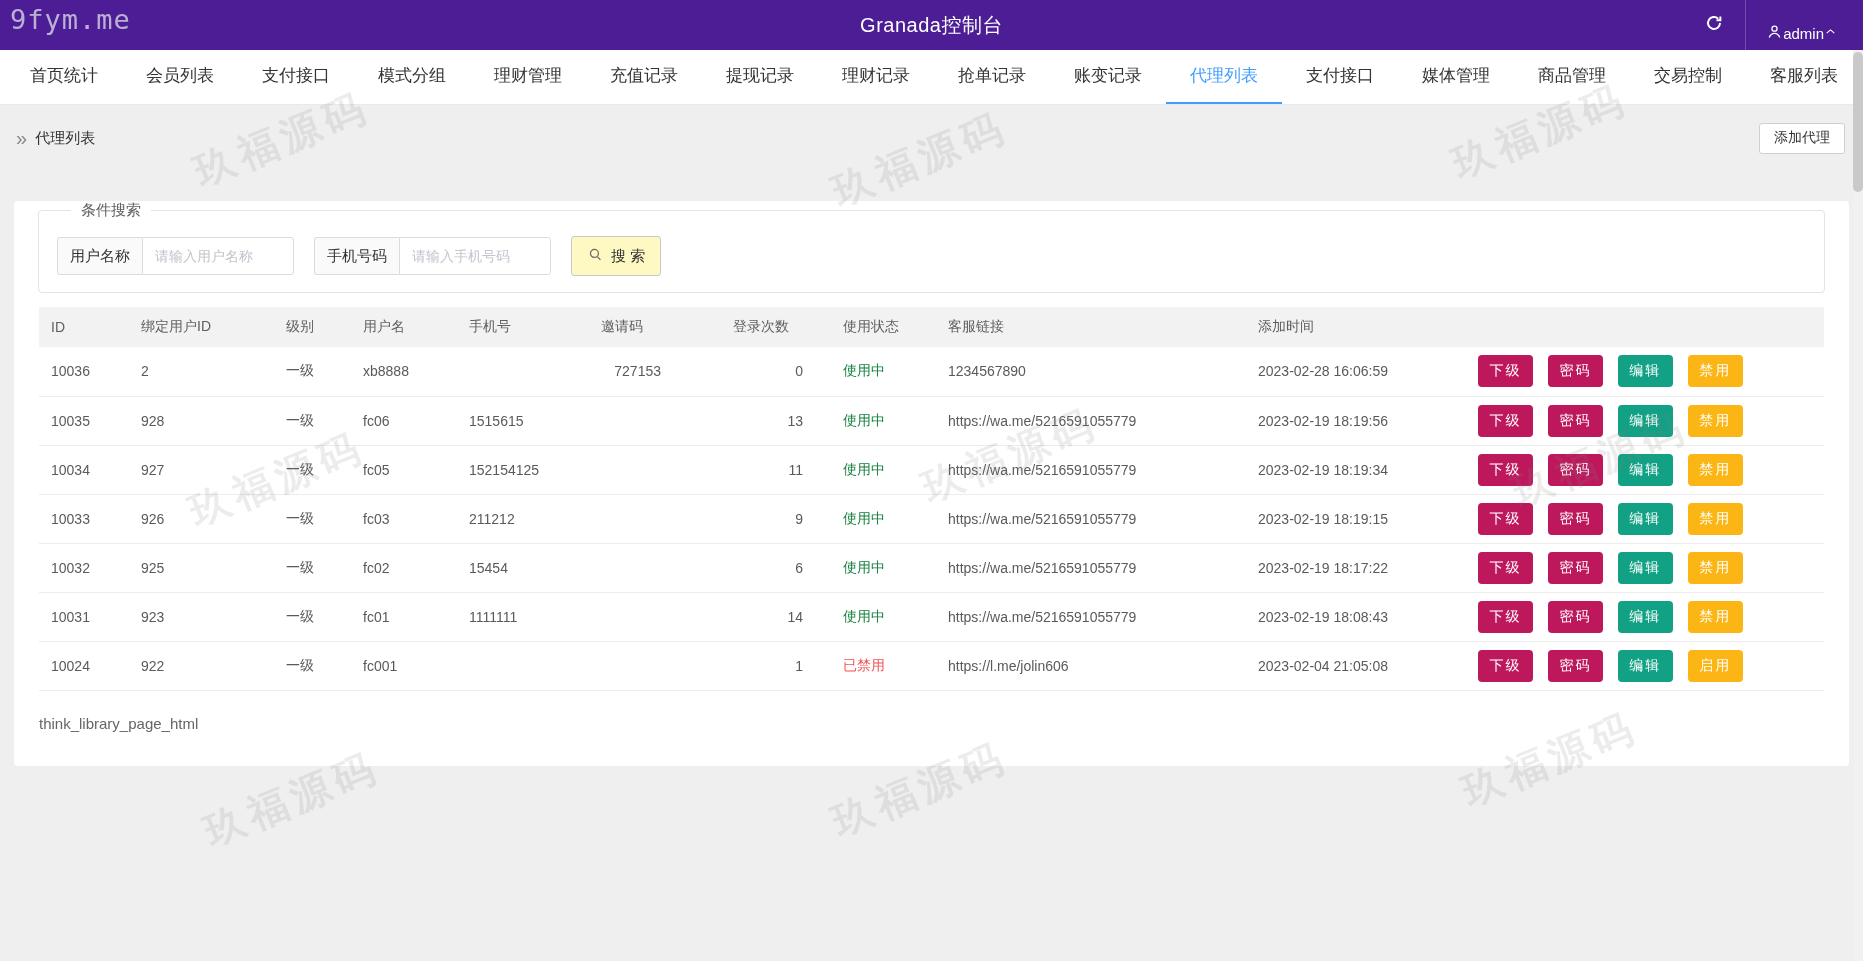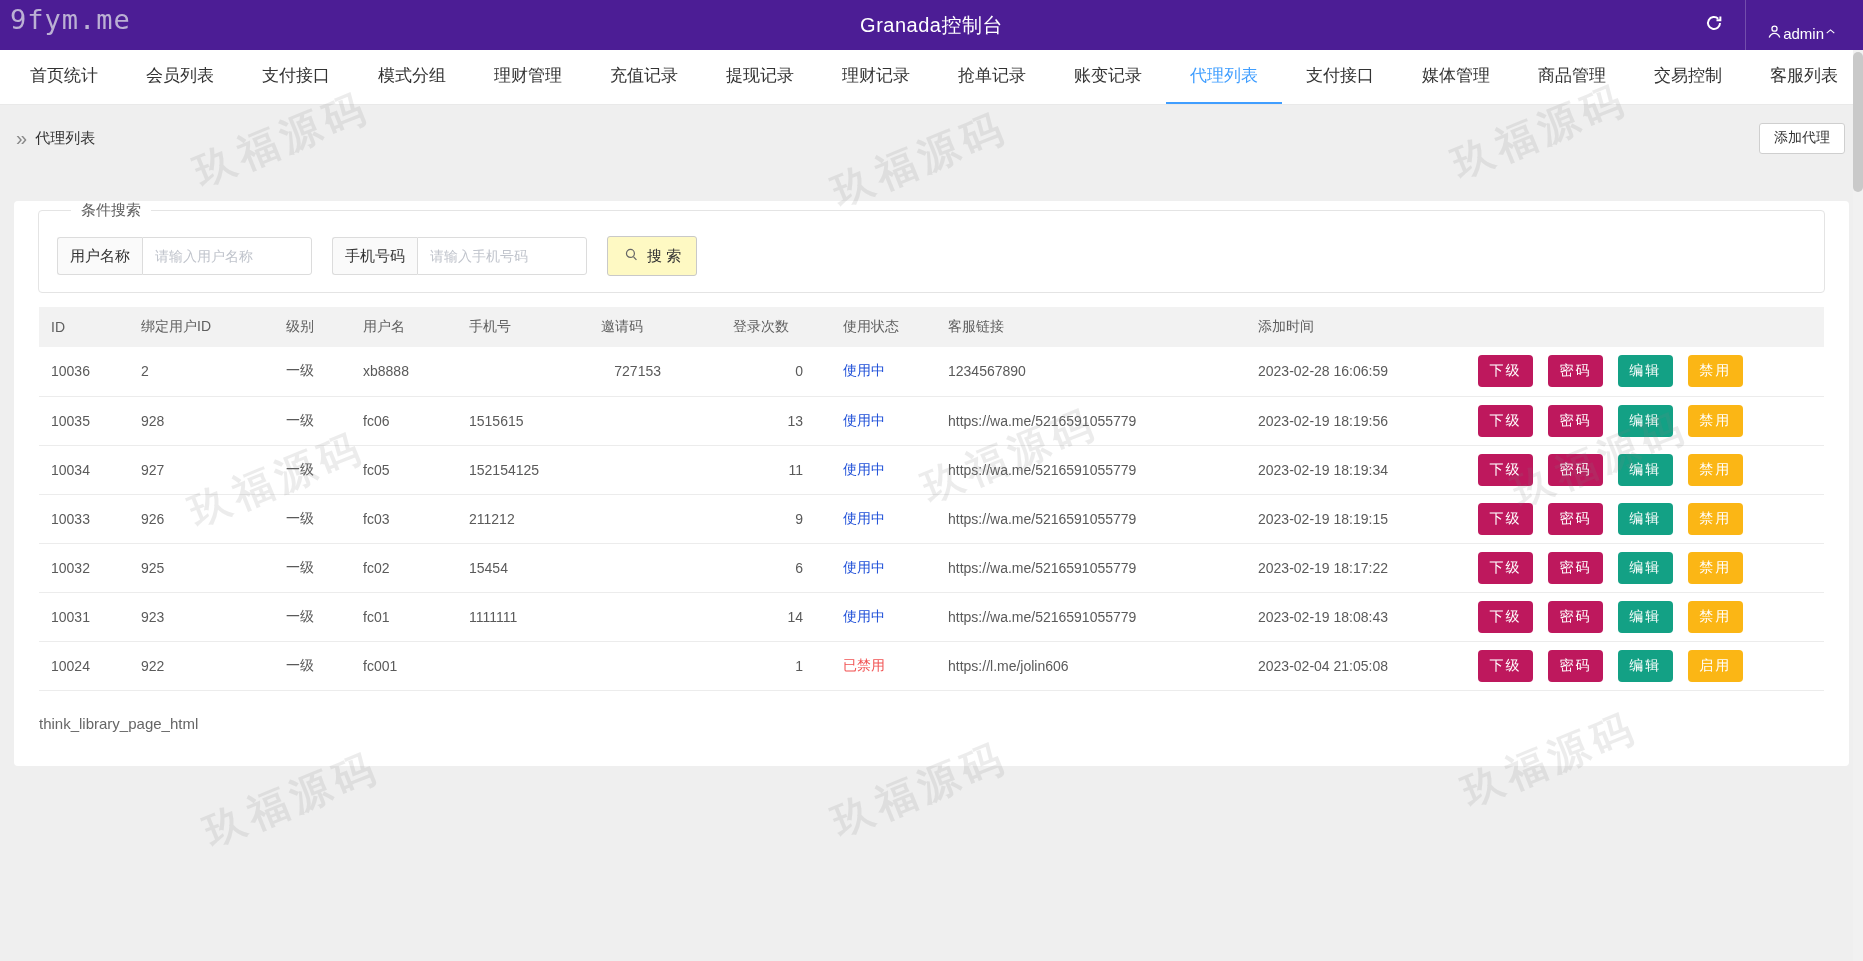--- a/index.html
+++ b/index.html
@@ -69,21 +69,21 @@
     font-size:15px; color:#5f5f5f; padding:0 10px; margin-left:14px;
   }
   .search-row { display:flex; align-items:center; gap:20px; margin-top:4px; }
   .input-group { display:flex; height:38px; }
   .ig-addon {
     background:#FAFAFA; border:1px solid #DCDCDC; border-right:none;
     border-radius:3px 0 0 3px; padding:0 12px; line-height:36px;
     font-size:15px; color:#333; white-space:nowrap;
   }
   .ig-input {
-    width:170px; border:1px solid #DCDCDC; border-radius:0 3px 3px 0;
+    width:152px; border:1px solid #DCDCDC; border-radius:0 3px 3px 0;
     padding:4px 12px; font-size:14px; color:#ef4444; outline:none;
     font-family:inherit; background:#fff;
   }
   .ig-input::placeholder { color:#C0C4CC; }
   .search-btn {
     height:40px; padding:0 15px; background:#fef9c3; border:1px solid #C9C9C9;
     border-radius:3px; font-size:15px; color:#333; cursor:pointer;
     display:flex; align-items:center; gap:7px; font-family:inherit;
   }
 
@@ -93,21 +93,21 @@
   thead th {
     background:#F2F2F2; height:40px; font-size:14px; font-weight:400;
     color:#5f5f5f; text-align:left; padding-left:12px;
   }
   tbody td {
     height:49px; border-bottom:1px solid #ECECEC; font-size:14px;
     color:#5A5A5A; padding-left:12px; overflow:hidden; white-space:nowrap;
   }
   td.col-invite { text-align:right; padding-right:60px; }
   td.col-login  { text-align:right; padding-right:28px; }
-  .status-active   { color:#1d4ed8; }
+  .status-active   { color:#15803d; }
   .status-disabled { color:#F15353; }
 
   .act-btn {
     display:inline-flex; align-items:center; justify-content:center;
     width:55px; height:32px; border:none; border-radius:4px;
     color:#fff; font-size:14px; letter-spacing:2px; cursor:pointer;
     margin-right:11px; font-family:inherit; vertical-align:middle;
   }
   .act-blue  { background:#be185d; }
   .act-green { background:#13A185; }

